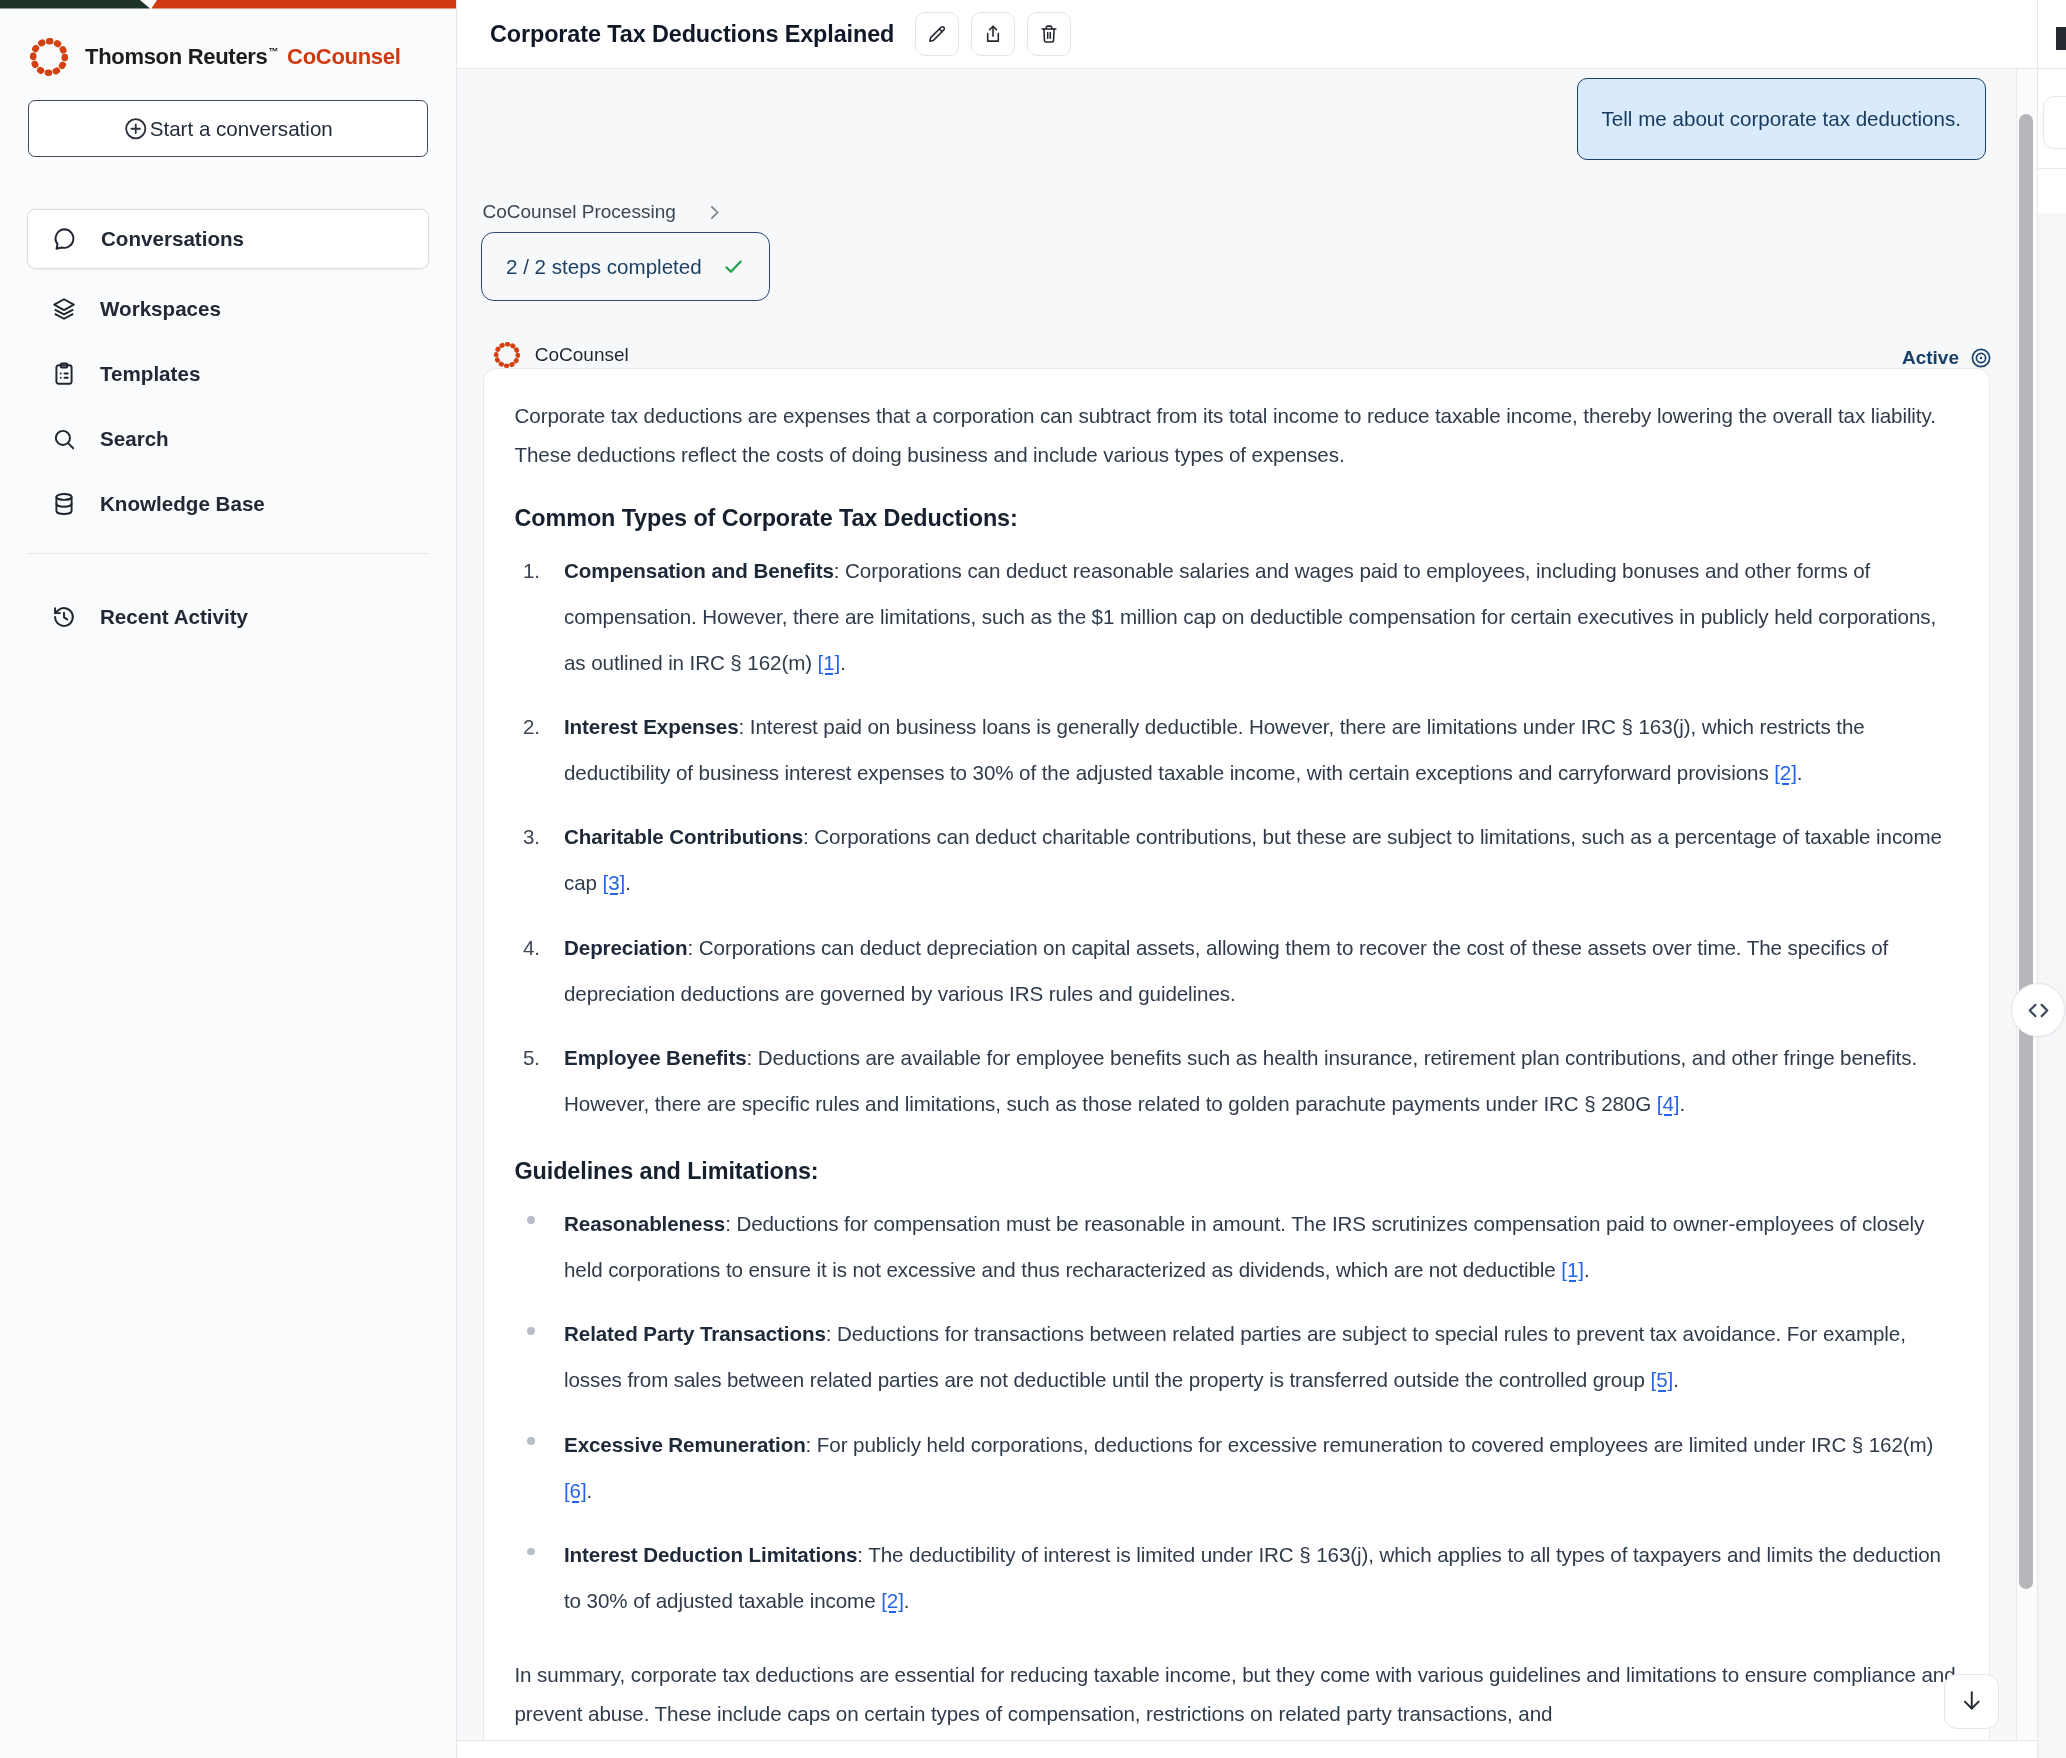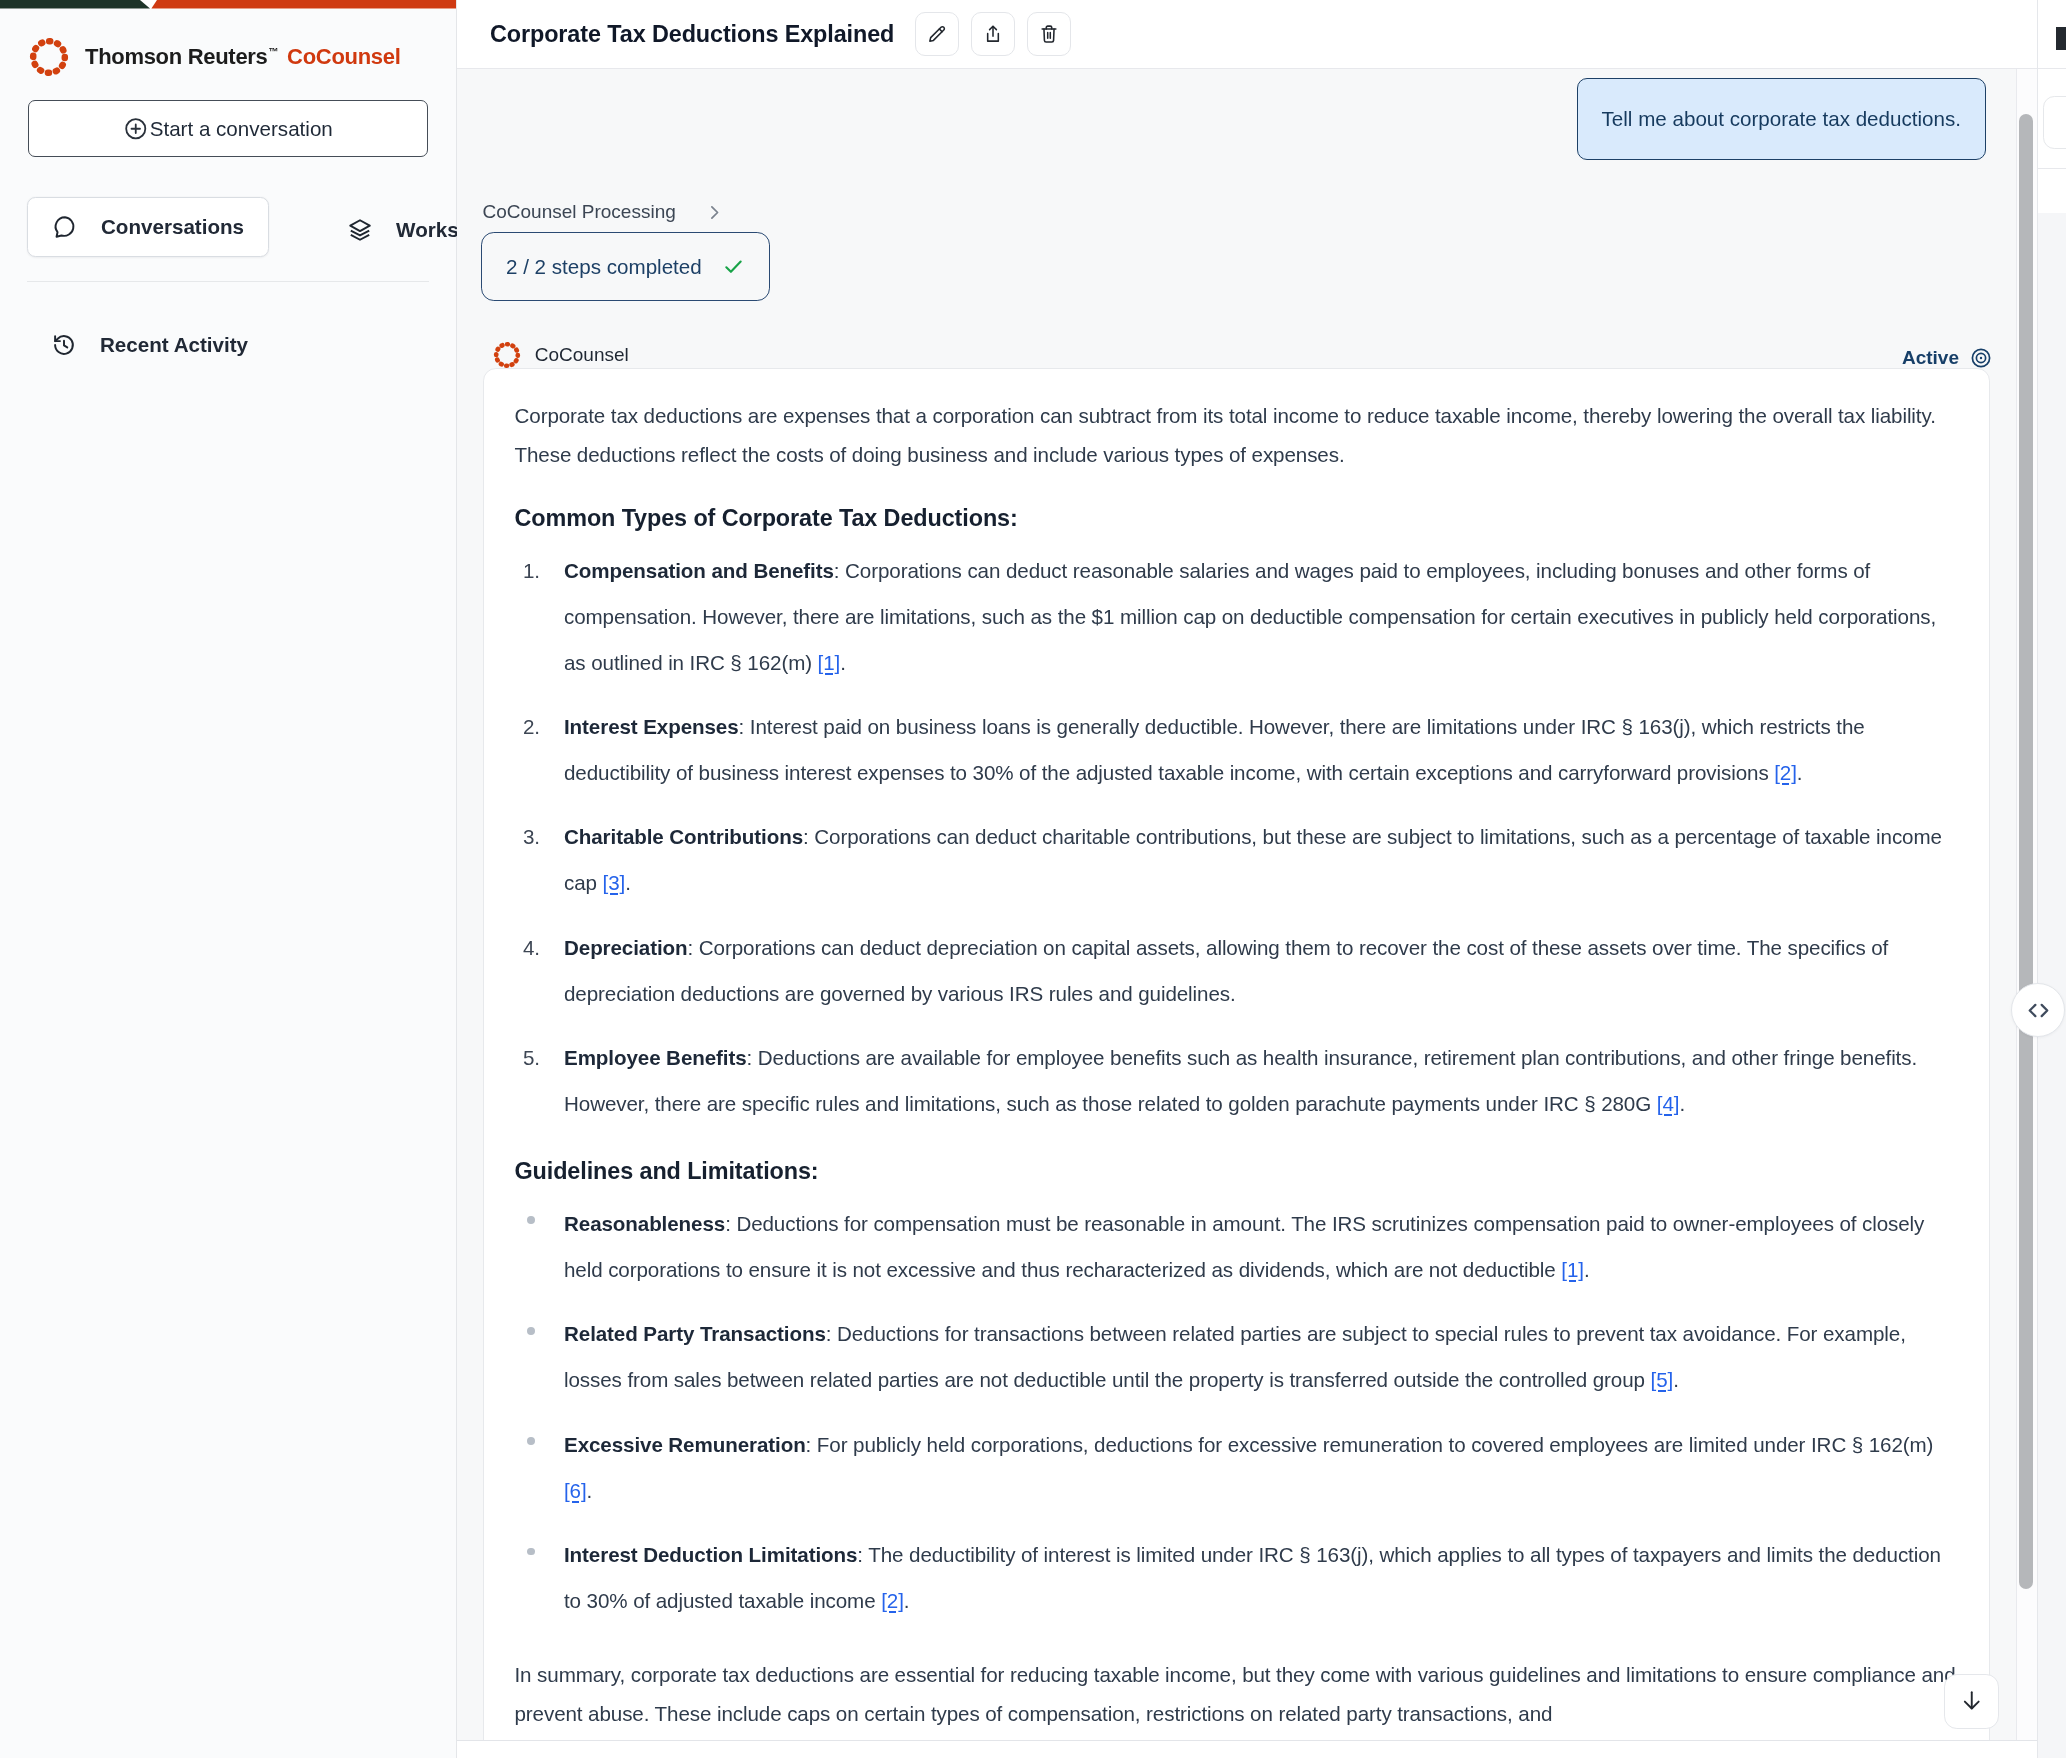--- a/index.html
+++ b/index.html
@@ -16,21 +16,21 @@
              clip-path:polygon(7px 0,100% 0,100% 100%,1.4px 100%);}
   .logo-row{display:flex;align-items:center;margin:25.5px 0 0 27px;height:45px;}
   .logo-ring{width:44px;height:44px;color:#d2410f;}
   .logo-text{margin-left:14px;font-size:22px;font-weight:800;letter-spacing:-0.3px;color:#1c1c1c;white-space:nowrap;}
   .logo-text sup{font-size:10px;font-weight:700;margin-left:0.7px;}
   .logo-product{color:#d0390f;margin-left:9.2px;}
   .start-btn{margin:21px 28px 0 28px;height:57px;background:#fff;border:1.4px solid #454d57;border-radius:7px;
              display:flex;align-items:center;justify-content:center;gap:1px;font-size:20.6px;color:#1f2937;
              font-family:inherit;cursor:pointer;}
   .start-btn svg{width:25.5px;height:25.5px;color:#2a313b;}
-  .nav{margin-top:40px;display:flex;}
+  .nav{margin-top:52px;display:flex;flex-direction:column;}
   .nav-item{height:65px;margin:0 27px;display:flex;align-items:center;gap:23px;padding:0 24px;
             font-size:20.6px;font-weight:600;color:#212936;cursor:pointer;border-radius:8.5px;}
   .nav-item svg{width:26px;height:26px;flex:0 0 26px;color:#1f2630;}
   .nav-item.active{background:#fff;border:0.7px solid #d9dde2;box-shadow:0 0.7px 2.1px rgba(16,24,40,.06);height:58px;margin-bottom:7px;}
   .side-divider{height:0.7px;background:#e6e8ea;margin:17px 27px 0 27px;}
   .recent{margin-top:31px;}
 
   
   .main{flex:1 1 auto;min-width:0;background:#f7f8f9;display:flex;flex-direction:column;position:relative;z-index:2;}
   .hdr{height:68px;flex:0 0 68px;background:#fff;border-bottom:0.7px solid #e7e8ec;

